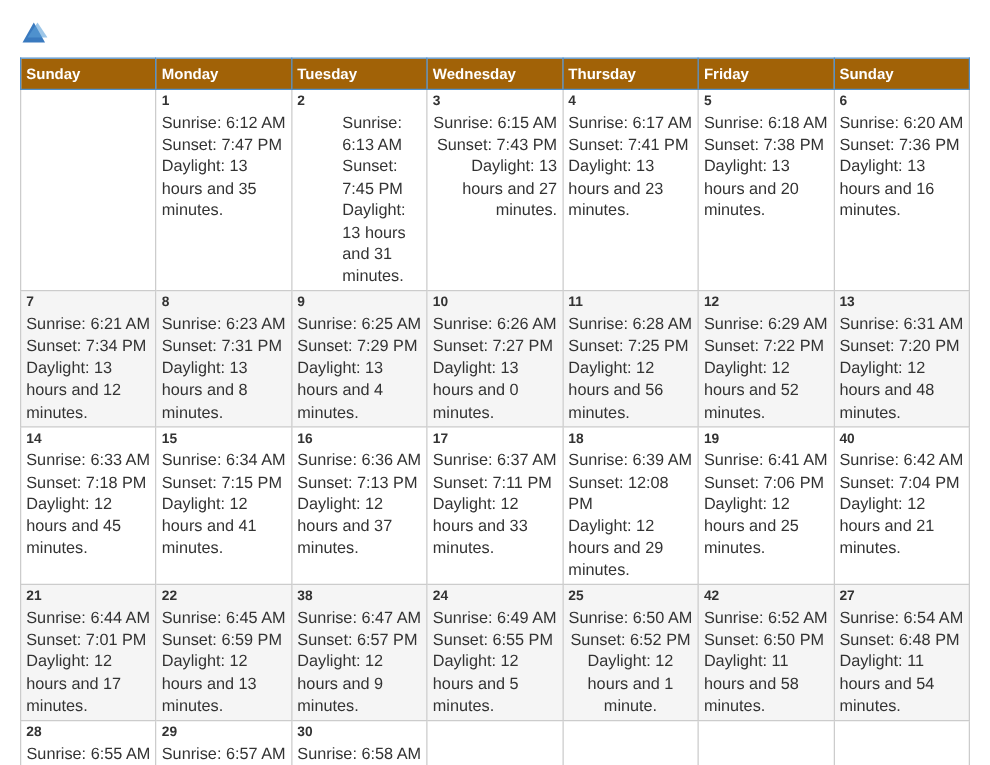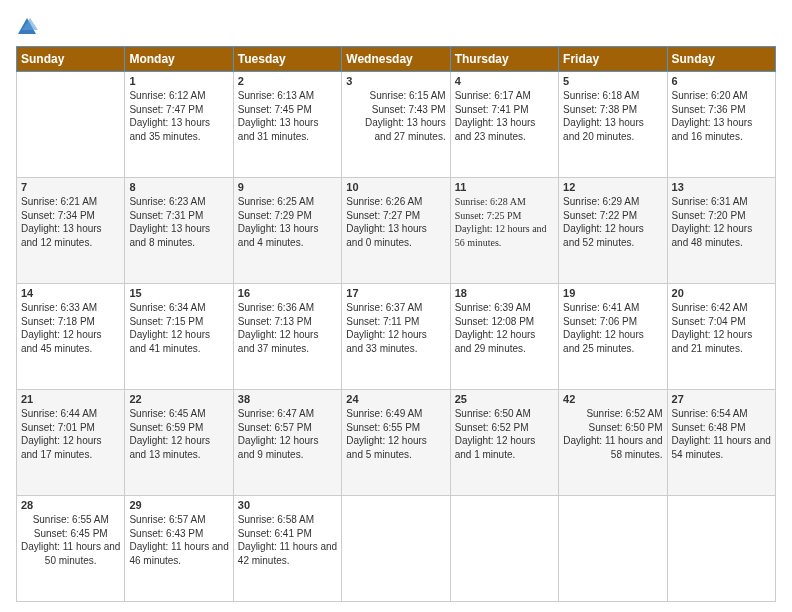--- a/index.html
+++ b/index.html
@@ -85,21 +85,21 @@
       color: #333;
       height: 88px;
     }
     .day-num {
       font-size: 11px;
       font-weight: bold;
       color: #333;
       margin-bottom: 2px;
     }
     .day-info {
-      font-size: 10px;
+      font-size: 13px;
       color: #333;
       line-height: 1.35;
     }
     .empty-cell {
       background: #fff;
     }
     .row-shaded td {
       background-color: #f5f5f5;
     }
     .row-white td {
@@ -143,21 +143,21 @@
     <tr class="row-white">
           <td class="empty-cell"></td>
           <td>
             <div class="day-num">1</div>
             <div class="day-info" style="white-space: pre-line;">Sunrise: 6:12 AM
 Sunset: 7:47 PM
 Daylight: 13 hours and 35 minutes.</div>
           </td>
           <td>
             <div class="day-num">2</div>
-            <div class="day-info" style="white-space: pre-line;">Sunrise: 6:13 AM
+            <div class="day-info" style="white-space: pre-line; margin-left: 36px;">Sunrise: 6:13 AM
 Sunset: 7:45 PM
 Daylight: 13 hours and 31 minutes.</div>
           </td>
           <td>
             <div class="day-num">3</div>
             <div class="day-info" style="white-space: pre-line; text-align: right;">Sunrise: 6:15 AM
 Sunset: 7:43 PM
 Daylight: 13 hours and 27 minutes.</div>
           </td>
           <td>
@@ -199,21 +199,21 @@
 Daylight: 13 hours and 4 minutes.</div>
           </td>
           <td>
             <div class="day-num">10</div>
             <div class="day-info" style="white-space: pre-line;">Sunrise: 6:26 AM
 Sunset: 7:27 PM
 Daylight: 13 hours and 0 minutes.</div>
           </td>
           <td>
             <div class="day-num">11</div>
-            <div class="day-info" style="white-space: pre-line; font-family: Liberation Serif, serif;">Sunrise: 6:28 AM
+            <div class="day-info" style="white-space: pre-line;">Sunrise: 6:28 AM
 Sunset: 7:25 PM
 Daylight: 12 hours and 56 minutes.</div>
           </td>
           <td>
             <div class="day-num">12</div>
             <div class="day-info" style="white-space: pre-line;">Sunrise: 6:29 AM
 Sunset: 7:22 PM
 Daylight: 12 hours and 52 minutes.</div>
           </td>
           <td>
@@ -254,21 +254,21 @@
 Sunset: 12:08 PM
 Daylight: 12 hours and 29 minutes.</div>
           </td>
           <td>
             <div class="day-num">19</div>
             <div class="day-info" style="white-space: pre-line;">Sunrise: 6:41 AM
 Sunset: 7:06 PM
 Daylight: 12 hours and 25 minutes.</div>
           </td>
           <td>
-            <div class="day-num">20</div>
+            <div class="day-num">40</div>
             <div class="day-info" style="white-space: pre-line;">Sunrise: 6:42 AM
 Sunset: 7:04 PM
 Daylight: 12 hours and 21 minutes.</div>
           </td>
         </tr>
         <tr class="row-shaded">
           <td>
             <div class="day-num">21</div>
             <div class="day-info" style="white-space: pre-line;">Sunrise: 6:44 AM
 Sunset: 7:01 PM
@@ -287,27 +287,27 @@
 Daylight: 12 hours and 9 minutes.</div>
           </td>
           <td>
             <div class="day-num">24</div>
             <div class="day-info" style="white-space: pre-line;">Sunrise: 6:49 AM
 Sunset: 6:55 PM
 Daylight: 12 hours and 5 minutes.</div>
           </td>
           <td>
             <div class="day-num">25</div>
-            <div class="day-info" style="white-space: pre-line;">Sunrise: 6:50 AM
+            <div class="day-info" style="white-space: pre-line; text-align: center;">Sunrise: 6:50 AM
 Sunset: 6:52 PM
 Daylight: 12 hours and 1 minute.</div>
           </td>
           <td>
             <div class="day-num">42</div>
-            <div class="day-info" style="white-space: pre-line; text-align: right;">Sunrise: 6:52 AM
+            <div class="day-info" style="white-space: pre-line;">Sunrise: 6:52 AM
 Sunset: 6:50 PM
 Daylight: 11 hours and 58 minutes.</div>
           </td>
           <td>
             <div class="day-num">27</div>
             <div class="day-info" style="white-space: pre-line;">Sunrise: 6:54 AM
 Sunset: 6:48 PM
 Daylight: 11 hours and 54 minutes.</div>
           </td>
         </tr>

